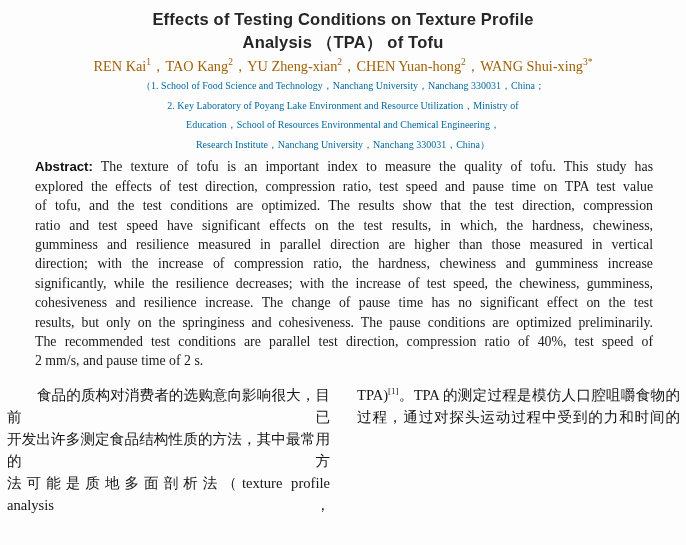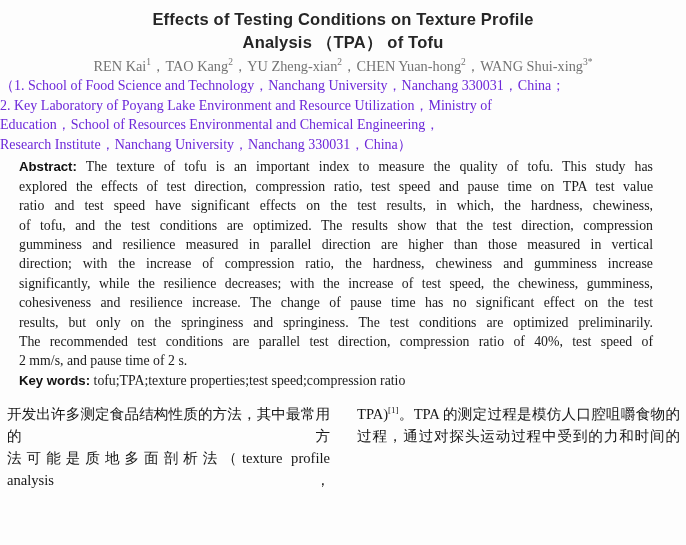--- a/index.html
+++ b/index.html
@@ -20,31 +20,32 @@
     text-align:center;
     color:#262626;
     letter-spacing:0.2px;
   }
   .authors {
     font-family:"Liberation Serif", serif;
     font-size:14.3px;
     line-height:20px;
     text-align:center;
     margin-top:2px;
-    color:#737373;
+    color:#a16207;
   }
   .authors sup { font-size:9.5px; line-height:0; }
   .affils {
     font-family:"Liberation Serif", serif;
-    font-size:14px;
+    font-size:10px;
     line-height:19.6px;
-    color:#6d28d9;
+    text-align:center;
+    color:#0369a1;
   }
   .abstract {
-    margin:3px 33px 0 19px;
+    margin:3px 33px 0 35px;
     font-family:"Liberation Serif", serif;
     font-size:13.8px;
     line-height:19.4px;
     color:#1a1a1a;
   }
   .jline { text-align:justify; text-align-last:justify; }
   .plain { text-align:right; text-align-last:left; }
   .blabel {
     font-family:"Liberation Sans", sans-serif;
     font-weight:700;
@@ -81,34 +82,34 @@
   <div class="affils">
     <div>（1. School of Food Science and Technology，Nanchang University，Nanchang 330031，China；</div>
     <div>2. Key Laboratory of Poyang Lake Environment and Resource Utilization，Ministry of</div>
     <div>Education，School of Resources Environmental and Chemical Engineering，</div>
     <div>Research Institute，Nanchang University，Nanchang 330031，China）</div>
   </div>
 
   <div class="abstract">
     <div class="jline"><span class="blabel">Abstract:</span> <span>The texture of tofu is an important index to measure the quality of tofu. This study has</span></div>
     <div class="jline">explored the effects of test direction, compression ratio, test speed and pause time on TPA test value</div>
+    <div class="jline">of tofu, and the test conditions are optimized. The results show that the test direction, compression</div>
     <div class="jline">ratio and test speed have significant effects on the test results, in which, the hardness, chewiness,</div>
-    <div class="jline">of tofu, and the test conditions are optimized. The results show that the test direction, compression</div>
     <div class="jline">gumminess and resilience measured in parallel direction are higher than those measured in vertical</div>
     <div class="jline">direction; with the increase of compression ratio, the hardness, chewiness and gumminess increase</div>
     <div class="jline">significantly, while the resilience decreases; with the increase of test speed, the chewiness, gumminess,</div>
     <div class="jline">cohesiveness and resilience increase. The change of pause time has no significant effect on the test</div>
-    <div class="jline">results, but only on the springiness and springiness. The test conditions are optimized preliminarily.</div>
+    <div class="jline">results, but only on the springiness and cohesiveness. The pause conditions are optimized preliminarily.</div>
     <div class="jline">The recommended test conditions are parallel test direction, compression ratio of 40%, test speed of</div>
     <div class="plain">2 mm/s, and pause time of 2 s.</div>
-    <div class="plain"><span class="blabel">Key words:</span> <span>tofu;TPA;texture properties;test speed;compression ratio</span></div>
   </div>
 
   <div class="columns">
     <div class="col">
+      <div class="jline indent">食品的质构对消费者的选购意向影响很大，目前已</div>
       <div class="jline">开发出许多测定食品结构性质的方法，其中最常用的方</div>
       <div class="jline">法可能是质地多面剖析法（texture profile analysis，</div>
     </div>
     <div class="col-gap"></div>
     <div class="col">
       <div class="jline"><span>TPA)</span><sup>[1]</sup><span>。TPA 的测定过程是模仿人口腔咀嚼食物的</span></div>
       <div class="jline">过程，通过对探头运动过程中受到的力和时间的</div>
     </div>
   </div>
 

